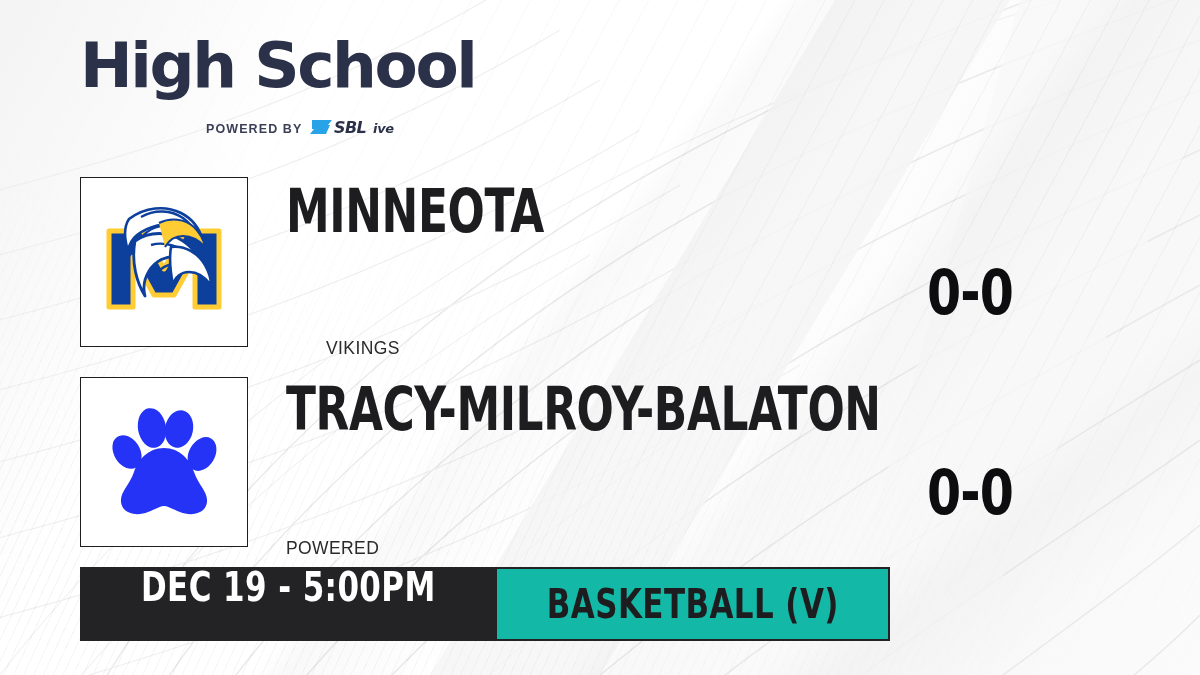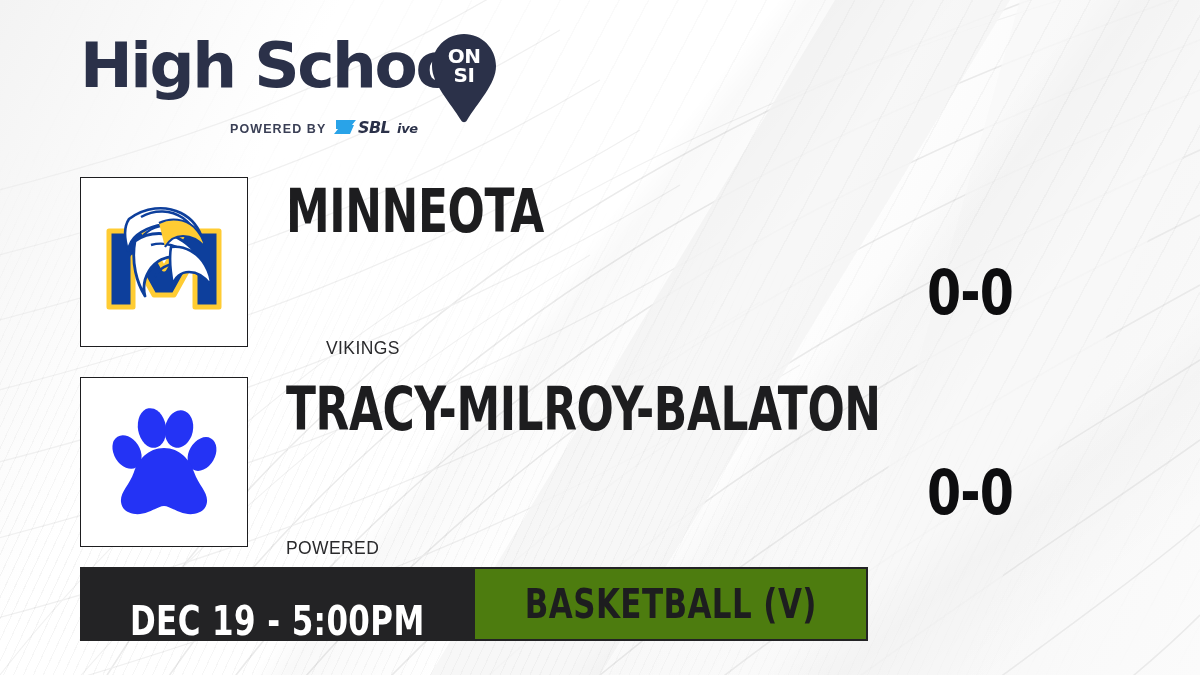--- a/index.html
+++ b/index.html
@@ -88,21 +88,20 @@
     display: flex;
     align-items: center;
     gap: 8px;
   }
   .powered-text {
     font-family: "Liberation Sans", sans-serif;
     font-weight: bold;
     font-size: 12.5px;
     letter-spacing: 1.1px;
     color: #3a3f55;
-    margin-left: 24px;
   }
 
   
   .logo-box {
     position: absolute;
     width: 168px;
     height: 170px;
     background: #ffffff;
     border: 1.6px solid #1d1d1f;
     box-sizing: border-box;
@@ -163,25 +162,25 @@
     left: 80px;
     top: 567px;
     height: 74px;
     display: flex;
     align-items: stretch;
   }
   .infobar-date {
     background: #232325;
     color: #ffffff;
     display: flex;
-    align-items: flex-end;
-    padding: 0 26px;
+    align-items: flex-start;
+    padding: 0 37px;
   }
   .infobar-sport {
-    background: #4d7c0f;
+    background: #14b8a6;
     color: #1d1d1f;
     border: 2px solid #232325;
     border-left: none;
     box-sizing: border-box;
     display: flex;
     align-items: center;
     padding: 0 26px;
     justify-content: center;
   }
   .infobar-text {
@@ -238,27 +237,20 @@
       </g>
     </svg>
   </div>
   <div class="bg-layer bg-diag-fine"></div>
   <div class="bg-layer bg-diag-wide"></div>
   <div class="bg-layer bg-swoosh"></div>
 
   <div class="header">
     <div class="wordmark">High School</div>
 
-    <div class="pin-wrap">
-      <svg width="72" height="92" viewBox="0 0 72 92" xmlns="http://www.w3.org/2000/svg" aria-hidden="true">
-        <path d="M36,2 C18.3,2 4,16.3 4,34 C4,52.4 22.6,70.6 33.2,88.6 C34.4,90.7 37.6,90.7 38.8,88.6 C49.4,70.6 68,52.4 68,34 C68,16.3 53.7,2 36,2 Z" fill="#2b3149"></path>
-        <text x="36" y="31" text-anchor="middle" font-family="DejaVu Sans, sans-serif" font-weight="bold" font-size="20" fill="#ffffff" letter-spacing="-0.5">ON</text>
-        <text x="36" y="50" text-anchor="middle" font-family="DejaVu Sans, sans-serif" font-weight="bold" font-size="20" fill="#ffffff" letter-spacing="-0.5">SI</text>
-      </svg>
-    </div>
 
     <div class="powered">
       <span class="powered-text">POWERED BY</span>
       <span>
         <svg width="100" height="22" viewBox="0 0 100 22" xmlns="http://www.w3.org/2000/svg" aria-hidden="true">
           <g fill="#29a3e8">
             <polygon points="2,4 22,4 18,9 6,9 20,9 16,18 0,18 4,13 16,13 2,13"></polygon>
           </g>
           <text x="24" y="17" font-family="DejaVu Sans, sans-serif" font-style="italic" font-weight="bold" font-size="16" fill="#2b3149" letter-spacing="-0.6">SBL</text>
           <text x="63" y="17" font-family="DejaVu Sans, sans-serif" font-style="italic" font-weight="bold" font-size="13" fill="#2b3149" letter-spacing="-0.3">ive</text>

